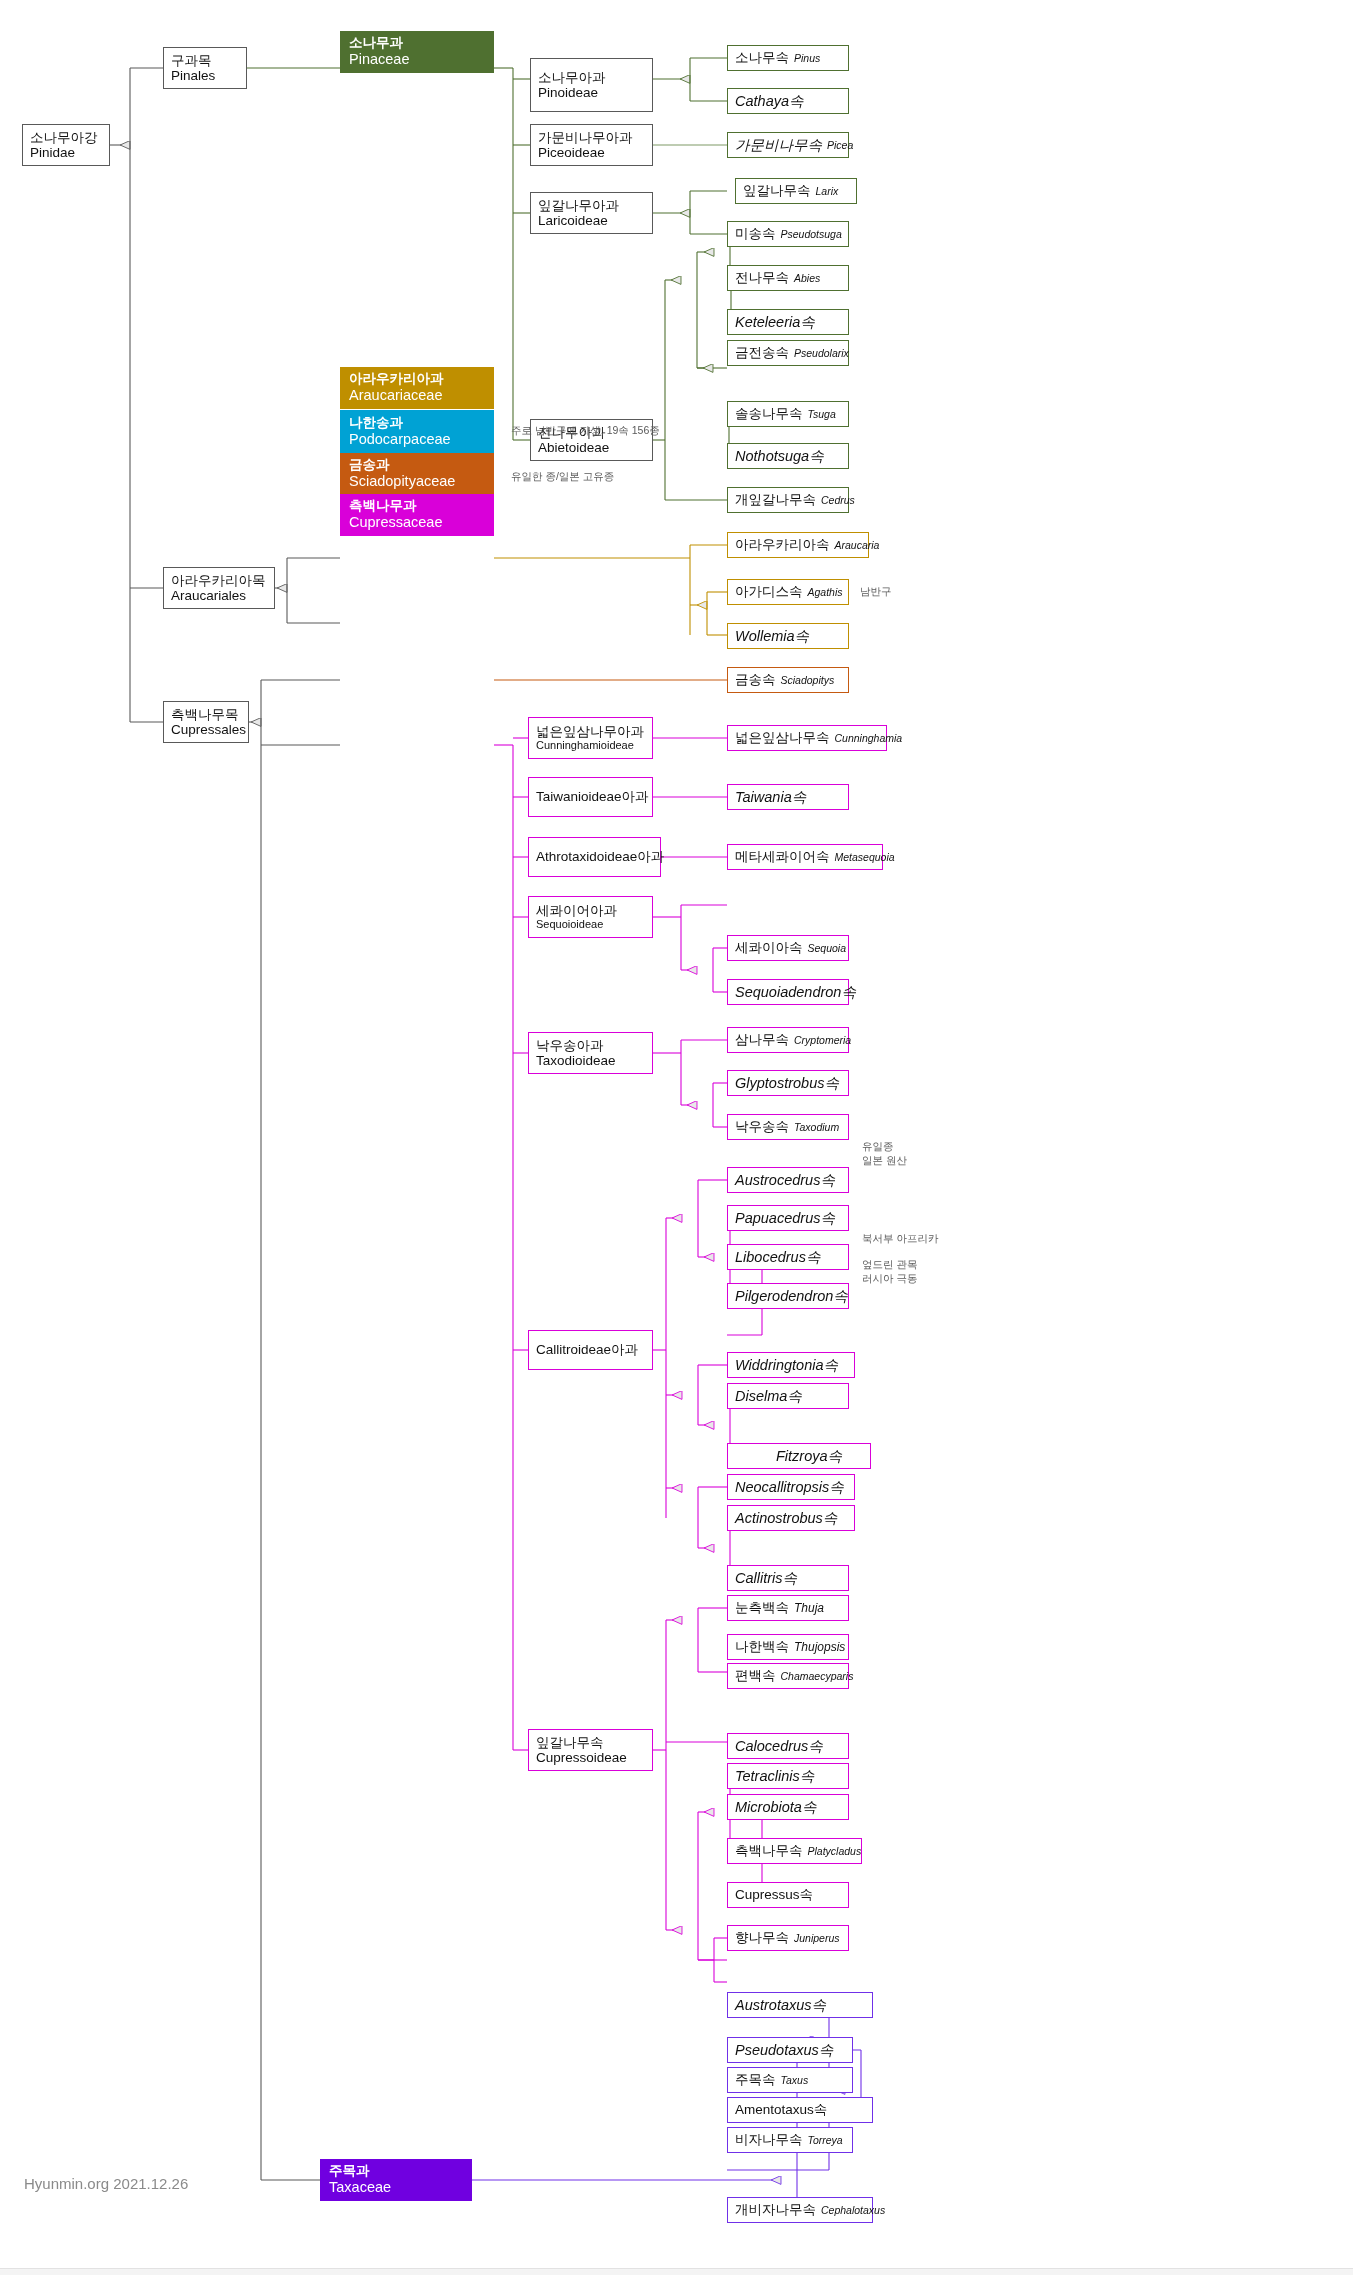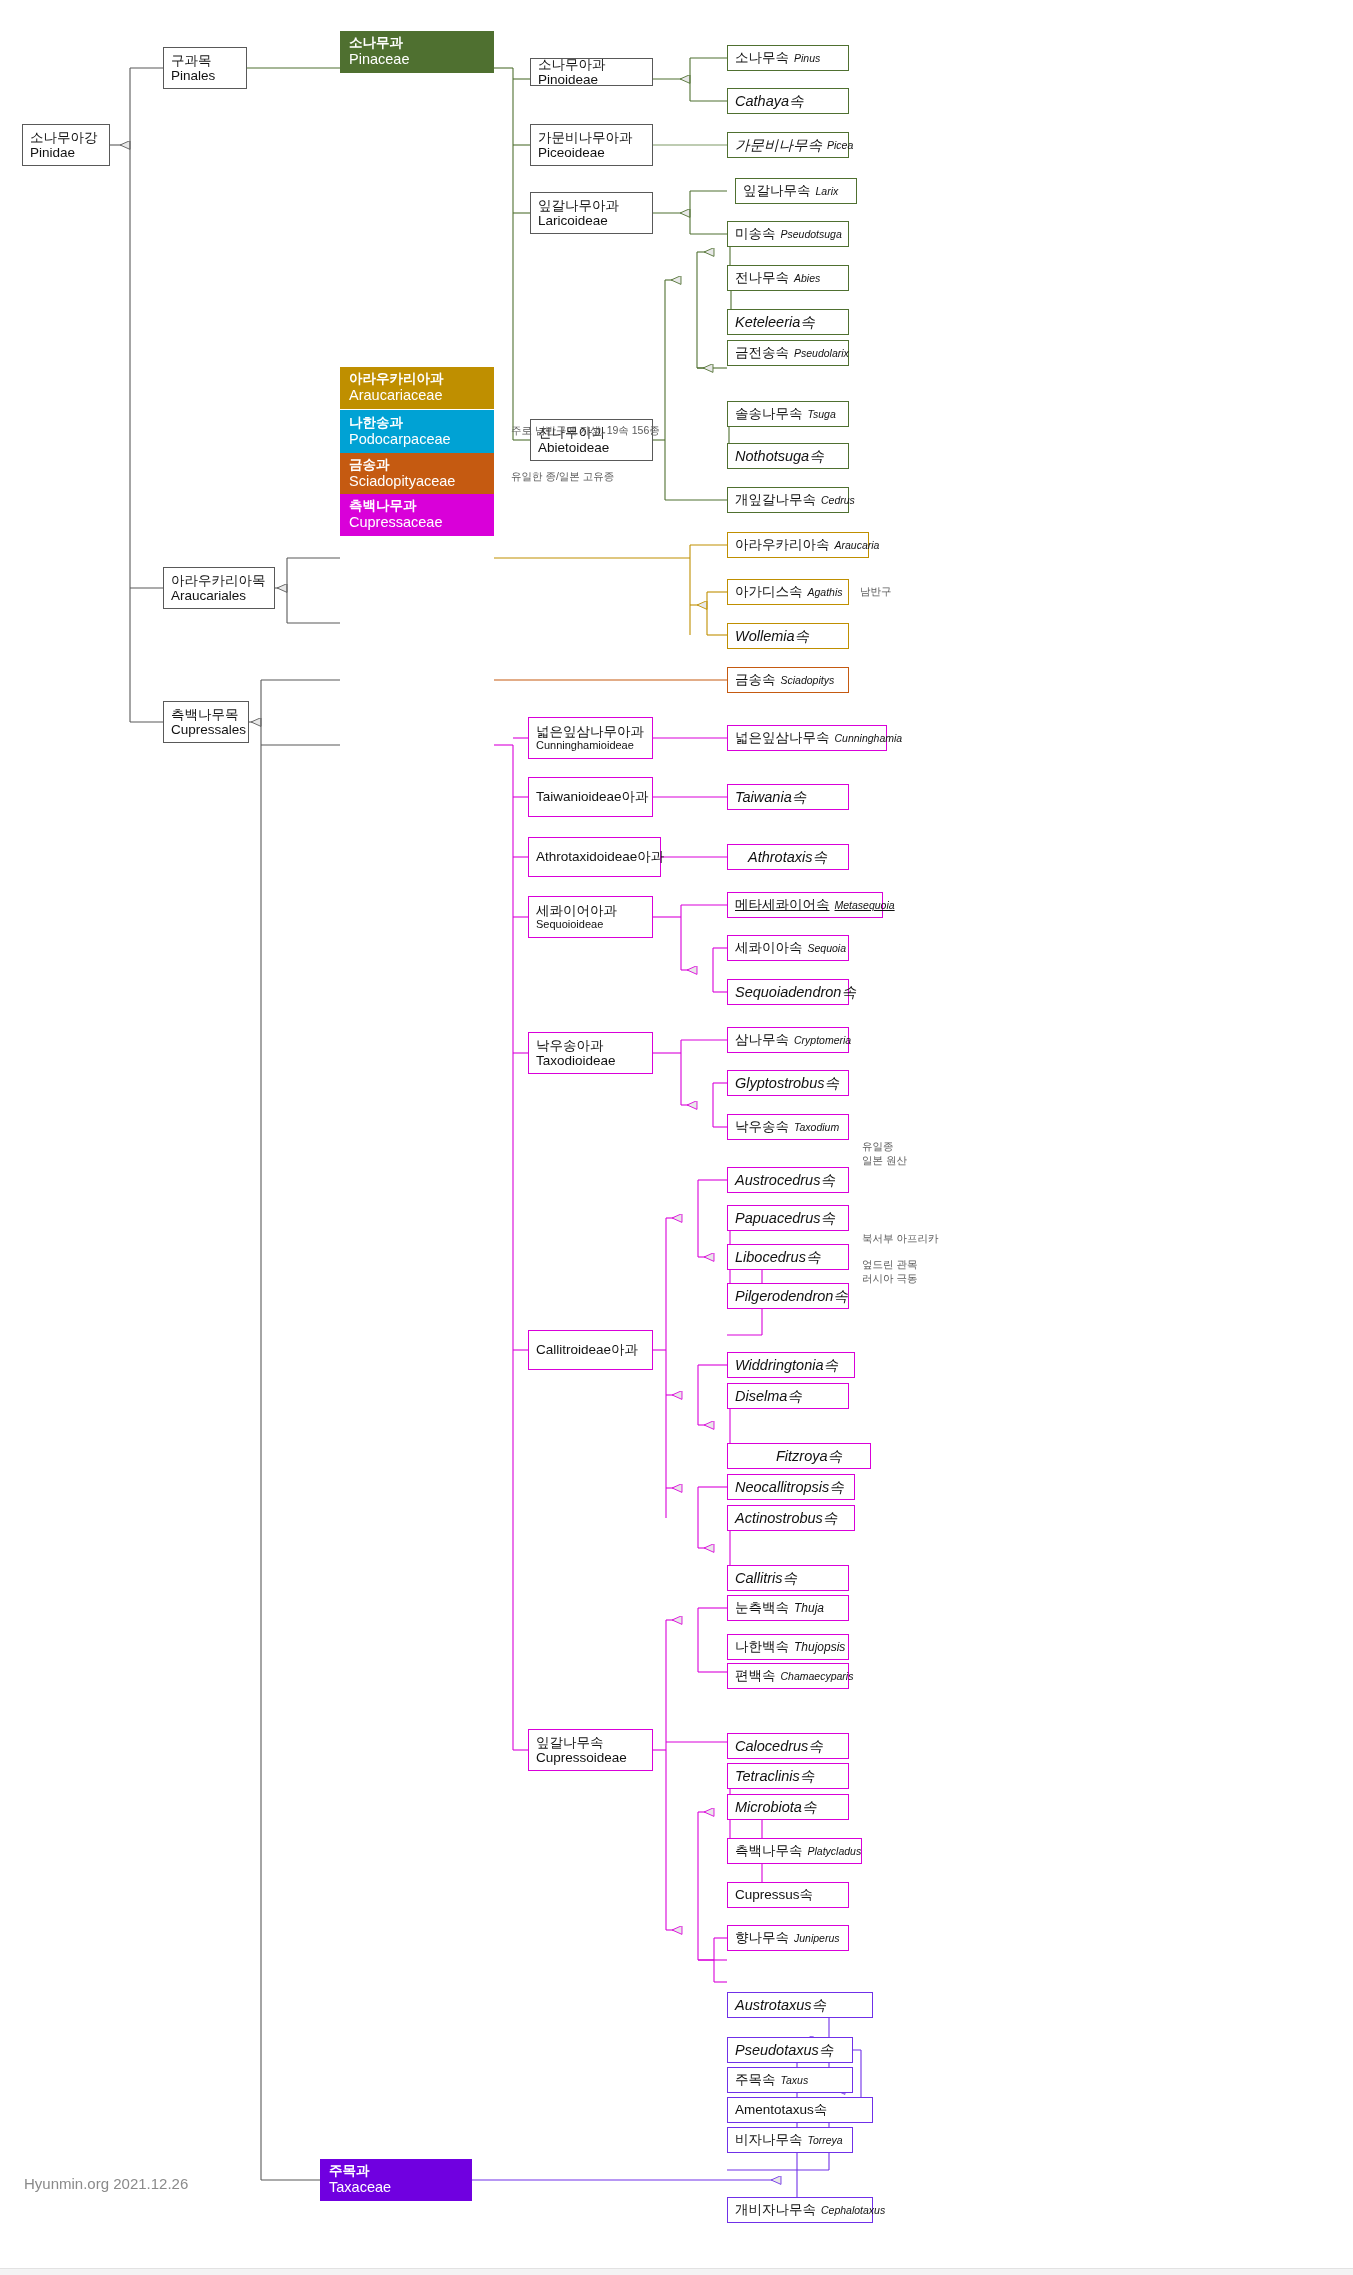--- a/index.html
+++ b/index.html
@@ -309,21 +309,21 @@
   </div>
   <div class="banner" style="left:340px; top:494px; width:154px; height:42px; background:#d900d9;">
     <span class="kr">측백나무과</span>
     <span class="la">Cupressaceae</span>
   </div>
   <div class="banner" style="left:320px; top:2159px; width:152px; height:42px; background:#7000e0;">
     <span class="kr">주목과</span>
     <span class="la">Taxaceae</span>
   </div>
 
-  <div class="node two" style="left:530px; top:58px; width:123px; height:28px; border-color:#595959;">
+  <div class="node two" style="left:530px; top:58px; width:123px; height:54px; border-color:#595959;">
     <span class="kr">소나무아과</span>
     <span class="la">Pinoideae</span>
   </div>
   <div class="node two" style="left:530px; top:124px; width:123px; height:42px;">
     <span class="kr">가문비나무아과</span>
     <span class="la">Piceoideae</span>
   </div>
   <div class="node two" style="left:530px; top:192px; width:123px; height:42px;">
     <span class="kr">잎갈나무아과</span>
     <span class="la">Laricoideae</span>
@@ -421,21 +421,21 @@
   <div class="leaf" style="left:727px; top:725px; width:160px; height:26px; border-color:#d900d9;">
     <span class="kr">넓은잎삼나무속</span>
     <span class="la">Cunninghamia</span>
   </div>
   <div class="leaf" style="left:727px; top:784px; width:122px; height:26px; border-color:#d900d9;">
     <span class="kr it">Taiwania속</span>
   </div>
   <div class="leaf" style="left:727px; top:844px; width:122px; height:26px; border-color:#d900d9;padding-left:20px;">
     <span class="kr it">Athrotaxis속</span>
   </div>
-  <div class="leaf" style="left:727px; top:892px; width:156px; height:26px; border-color:#d900d9;text-decoration:underline;">
+  <div class="leaf" style="left:727px; top:844px; width:156px; height:26px; border-color:#d900d9;">
     <span class="kr">메타세콰이어속</span>
     <span class="la">Metasequoia</span>
   </div>
   <div class="leaf" style="left:727px; top:935px; width:122px; height:26px; border-color:#d900d9;">
     <span class="kr">세콰이아속</span>
     <span class="la">Sequoia</span>
   </div>
   <div class="leaf" style="left:727px; top:979px; width:122px; height:26px; border-color:#d900d9;">
     <span class="kr it">Sequoiadendron속</span>
   </div>

